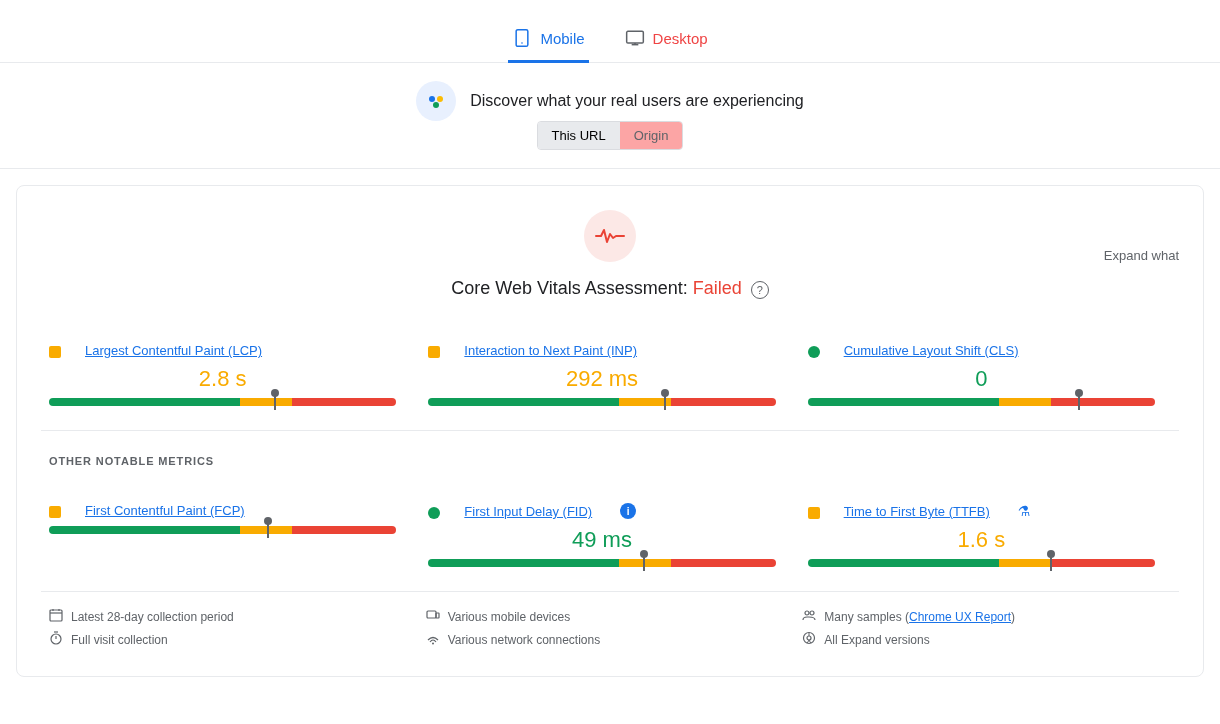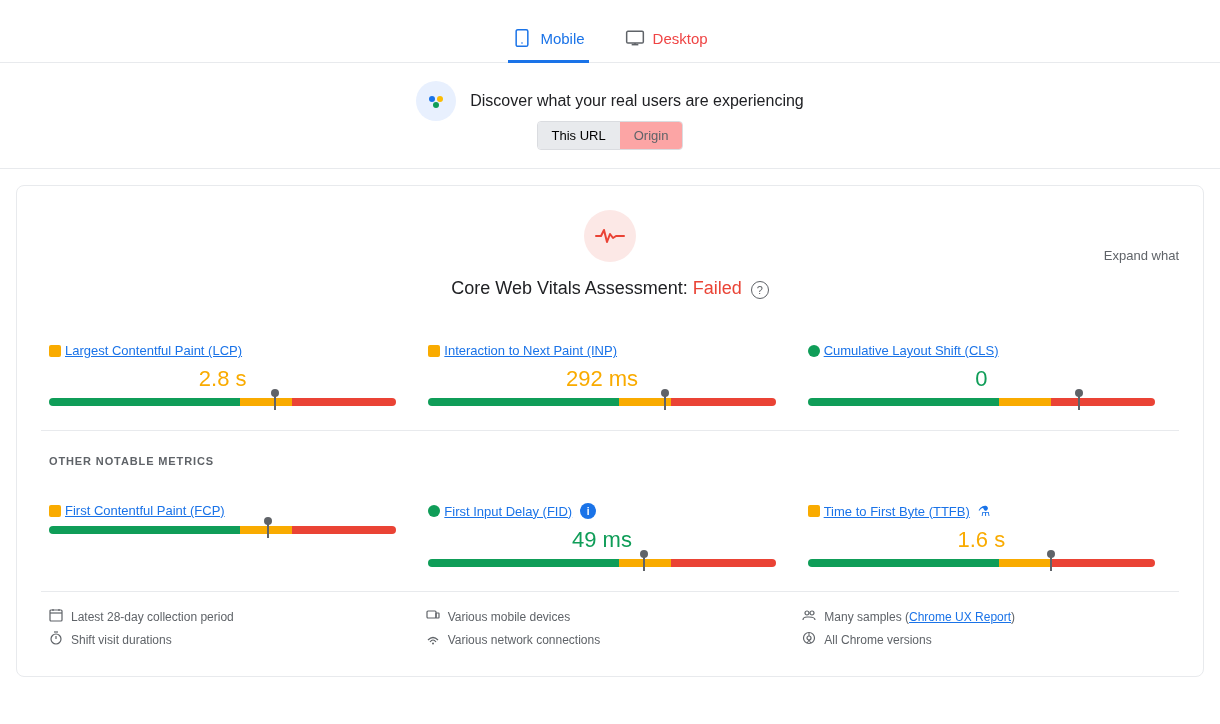--- a/index.html
+++ b/index.html
@@ -158,22 +158,22 @@
       padding-top: 20px;
     }
     .metric-cell {
       padding: 16px 24px 16px 8px;
     }
     .metric-cell:not(:last-child) {
       border-right: 0;
     }
     .metric-label-row {
       display: flex;
-      align-items: center;
-      gap: 4px;
+      align-items: flex-end;
+      gap: 24px;
       margin-bottom: 8px;
     }
     .metric-dot {
       width: 12px;
       height: 12px;
       border-radius: 2px;
       flex-shrink: 0;
     }
     .metric-dot.orange { background: #f9ab00; }
     .metric-dot.green { background: #0f9d58; border-radius: 50%; }
@@ -472,21 +472,21 @@
         <span>Latest 28-day collection period</span>
       </div>
       <div class="footer-item">
         <span class="footer-icon">
           <svg width="14" height="14" viewBox="0 0 14 14" fill="none">
               <circle cx="7" cy="8" r="5" stroke="#5f6368" stroke-width="1.2"></circle>
               <line x1="7" y1="8" x2="7" y2="5" stroke="#5f6368" stroke-width="1.2"></line>
               <line x1="5" y1="1" x2="9" y2="1" stroke="#5f6368" stroke-width="1.2"></line>
             </svg>
         </span>
-        <span>Shift visit durations</span>
+        <span>Full visit collection</span>
       </div>
     </div>
     <div class="footer-col">
       <div class="footer-item">
         <span class="footer-icon">
           <svg width="14" height="14" viewBox="0 0 14 14" fill="none">
               <rect x="1" y="3" width="9" height="7" rx="1" stroke="#5f6368" stroke-width="1.2"></rect>
               <rect x="10" y="5" width="3" height="5" rx="0.5" stroke="#5f6368" stroke-width="1.2"></rect>
             </svg>
         </span>
@@ -518,18 +518,18 @@
       <div class="footer-item">
         <span class="footer-icon">
           <svg width="14" height="14" viewBox="0 0 14 14" fill="none">
               <circle cx="7" cy="7" r="5.5" stroke="#5f6368" stroke-width="1.2"></circle>
               <circle cx="7" cy="7" r="2" stroke="#5f6368" stroke-width="1.2"></circle>
               <line x1="7" y1="5" x2="7" y2="1.5" stroke="#5f6368" stroke-width="1"></line>
               <line x1="7" y1="9" x2="5.3" y2="12" stroke="#5f6368" stroke-width="1"></line>
               <line x1="7" y1="9" x2="8.7" y2="12" stroke="#5f6368" stroke-width="1"></line>
             </svg>
         </span>
-        <span>All Chrome versions</span>
+        <span>All Expand versions</span>
       </div>
     </div>
   </div>
 
 </div>
 
 </body></html>

